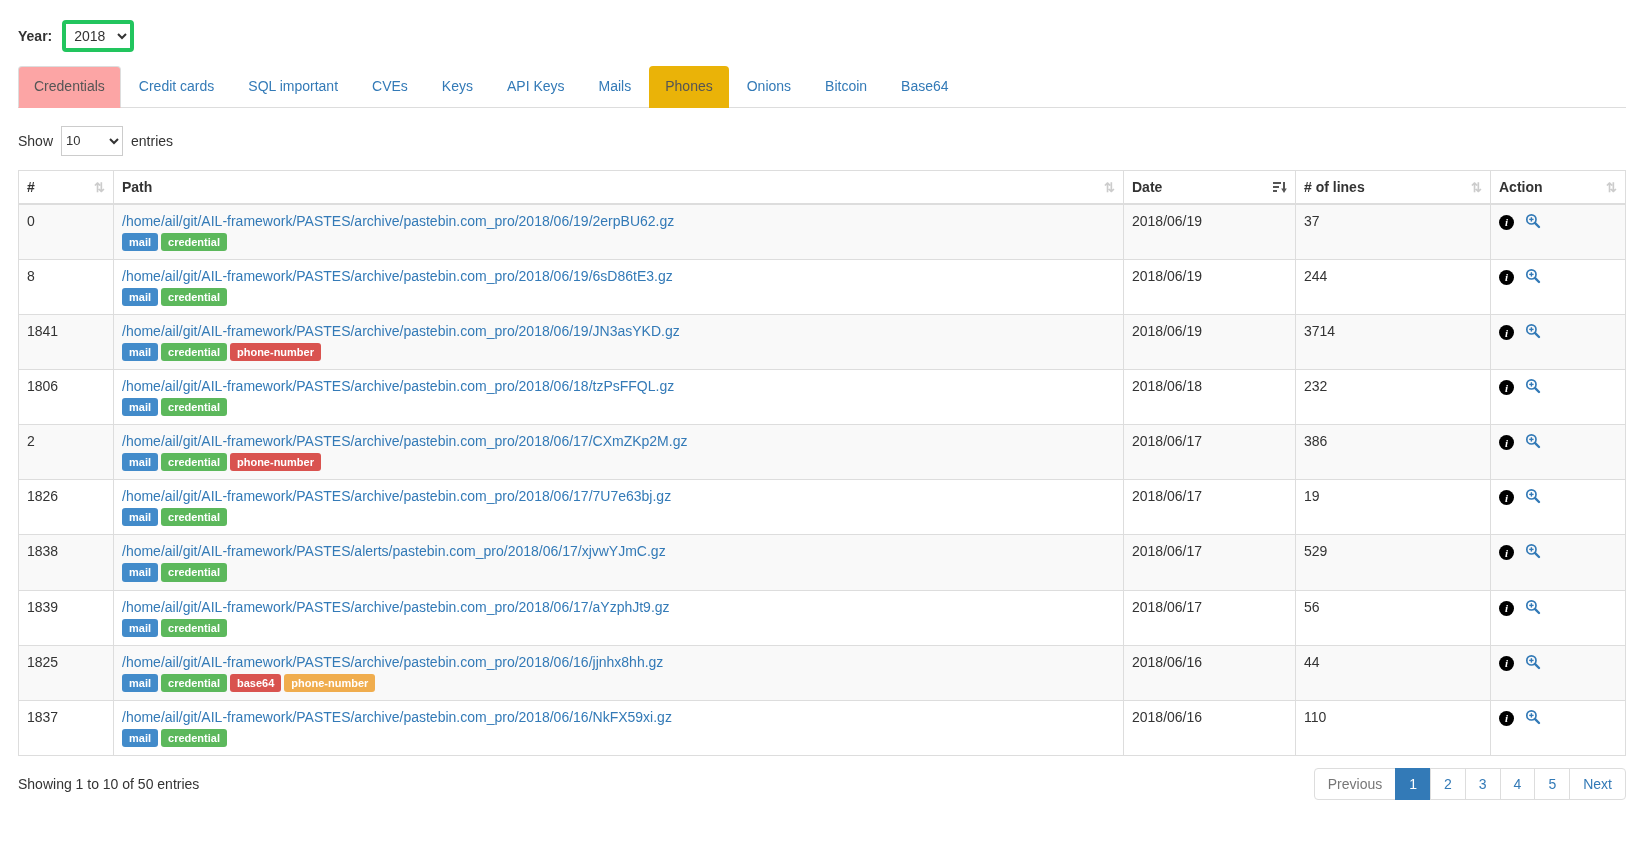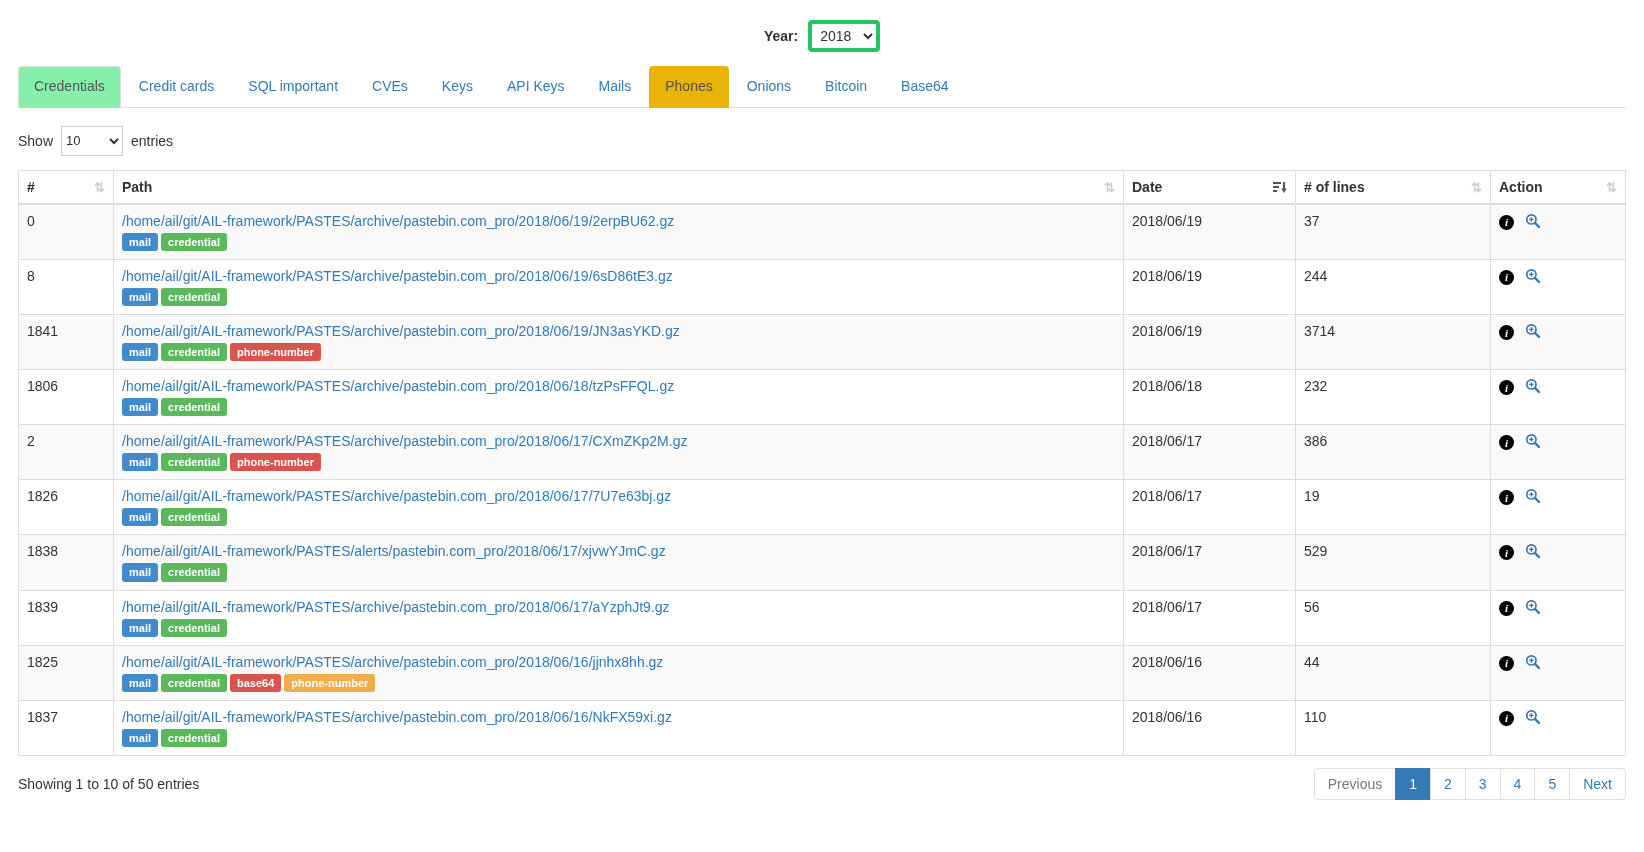--- a/index.html
+++ b/index.html
@@ -2,28 +2,28 @@
 <html><head>
 <meta charset="utf-8">
 <style>
   * { box-sizing: border-box; }
   html,body { margin:0; padding:0; background:#fff; }
   body { font-family:"Liberation Sans", sans-serif; font-size:14px; color:#333; }
   .container { margin:0 18px; }
 
   h1.page-title { font-size:33px; font-weight:500; margin:14px 0 0; padding:0 0 12px 2px; border-bottom:1px solid #e5e5e5; color:#333; }
 
-  .year-row { display:flex; align-items:center; gap:10px; margin:20px 0 14px;justify-content:center; }
+  .year-row { display:flex; align-items:center; gap:10px; margin:20px 0 14px; }
   .year-row label { font-weight:bold; }
   select.year-select { height:32px; width:72px; border:4px solid #22c55e; border-radius:4px; background:#fff; font-size:14px; color:#333; padding:2px 4px; }
 
   ul.nav-tabs { list-style:none; display:flex; margin:14px 0 0; padding:0; border-bottom:1px solid #ddd; }
   ul.nav-tabs li { margin-bottom:-1px; margin-right:2px; }
   ul.nav-tabs li a { display:block; padding:10px 15px; color:#337ab7; text-decoration:none; border:1px solid transparent; border-radius:4px 4px 0 0; line-height:1.42; }
-  ul.nav-tabs li.active a { color:#555; background:#86efac; border-color:#ddd #ddd transparent; cursor:default; }
+  ul.nav-tabs li.active a { color:#555; background:#fca5a5; border-color:#ddd #ddd transparent; cursor:default; }
   ul.nav-tabs li.hover a { background:#eab308; color:#555; }
 
   .controls { display:flex; justify-content:space-between; align-items:center; margin:18px 0 14px;gap:8px; }
   .length-ctl { display:flex; align-items:center; gap:8px; }
   select.len-select { height:30px; width:62px; border:1px solid #ccc; border-radius:0; background:#fff; font-size:13px; color:#333; }
   .search-ctl { display:flex; align-items:center; gap:8px; }
   .search-ctl input { width:178px; height:34px; border:1px solid #ccc; border-radius:4px; padding:6px 12px; font-size:14px; }
 
   table.pastes { width:100%; border-collapse:collapse; border:1px solid #ddd; }
   table.pastes th, table.pastes td { border:1px solid #ddd; padding:8px; text-align:left; vertical-align:top; }

